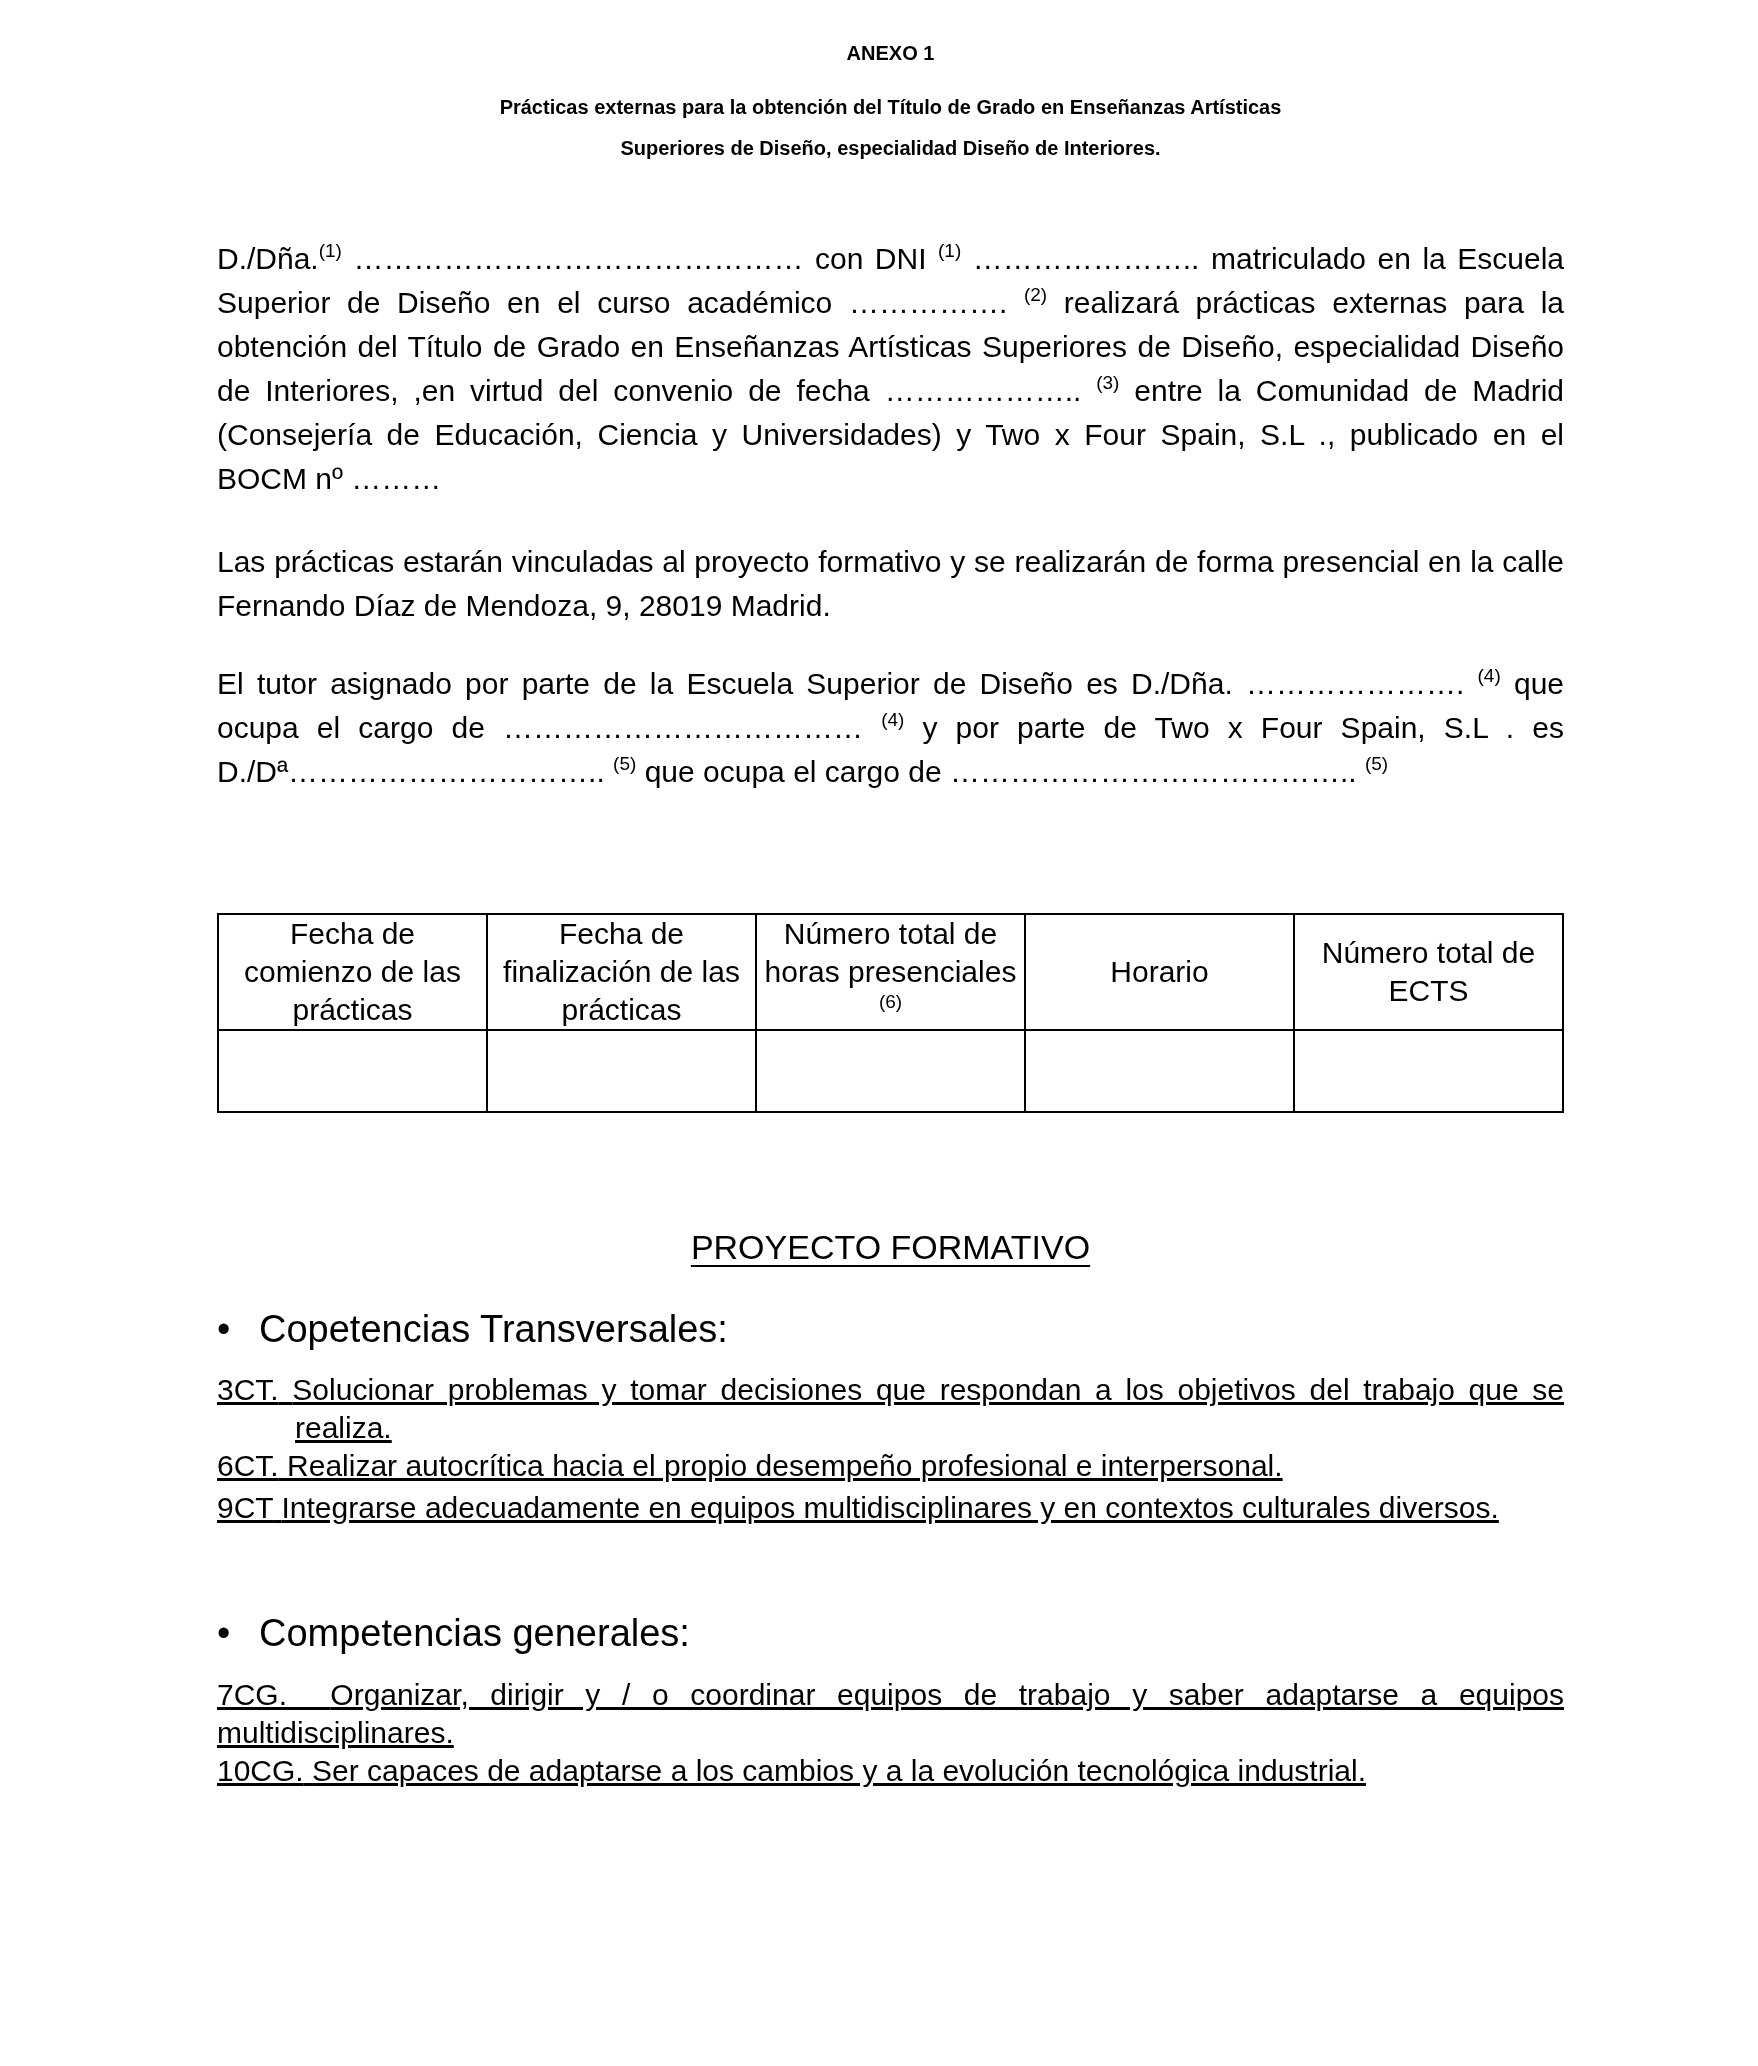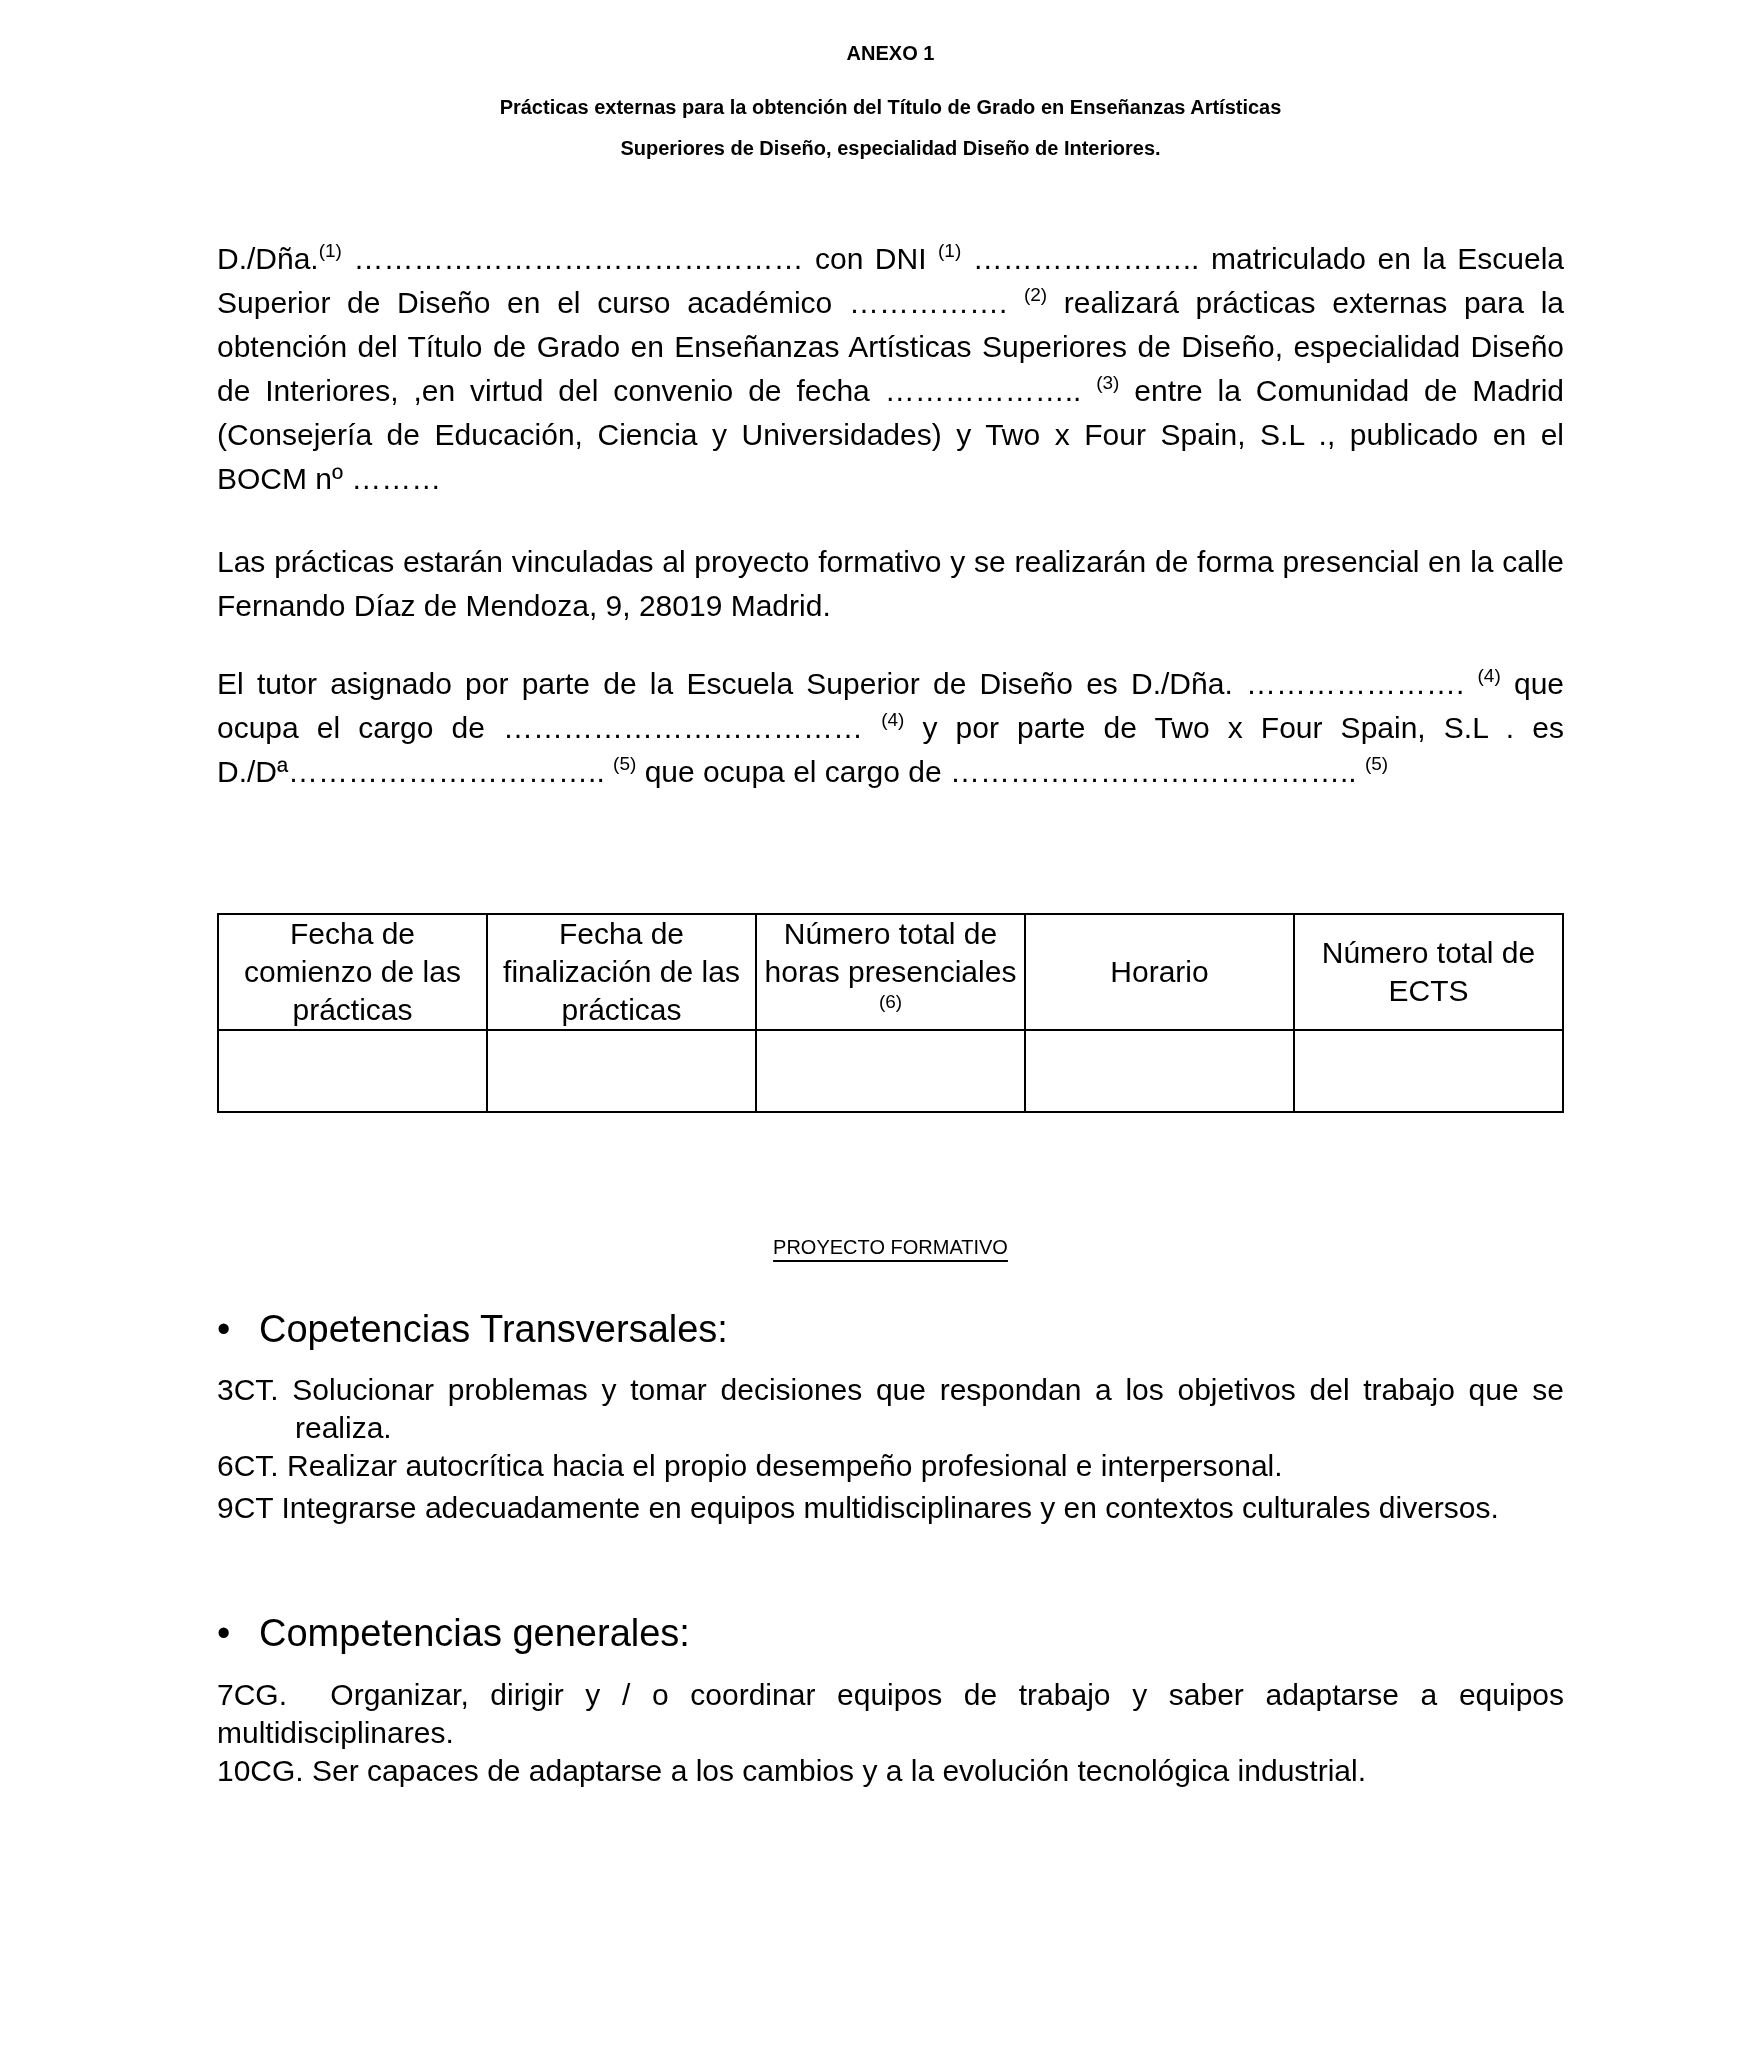--- a/index.html
+++ b/index.html
@@ -27,31 +27,31 @@
     border-collapse: collapse; table-layout: fixed;
   }
   table.dates td, table.dates th {
     border: 2.2px solid #000; font-weight: normal; font-size: 30px;
     line-height: 38px; text-align: center; vertical-align: middle; padding: 0 4.3px;
   }
   table.dates th { height: 114px; }
   table.dates td { height: 80px; }
   .pf-heading {
     position: absolute; top: 1227px; left: 0; width: 1347px; text-align: center;
-    font-size: 20px; line-height: 41px;
+    font-size: 34px; line-height: 41px;
   }
   .pf-heading span { text-decoration: underline; text-underline-offset: 5.8px; text-decoration-thickness: 2.2px; }
   .bullet {
     position: absolute; left: 0; font-size: 38px; line-height: 41px;
   }
   .bullet .dot { display: inline-block; width: 42px; }
   .b1 { top: 1309px; }
   .b2 { top: 1613px; }
   .comp { position: absolute; left: 0; width: 1347px; font-size: 30px; line-height: 38px; }
-  .comp .row { display: block; text-align: justify; text-align-last: left; }
+  .comp .row { display: block; text-align: justify; text-align-last: left; text-decoration: underline; }
   .c1 { top: 1371px; }
   .c2 { top: 1676px; }
   .hang-ct { padding-left: 78px; text-indent: -78px; }
   .hang-cg { padding-left: 106px; text-indent: -106px; }
   .plain { padding-left: 0; text-indent: 0; }
   .row.tall { line-height: 46px; }
 </style>
 </head>
 <body>
 

